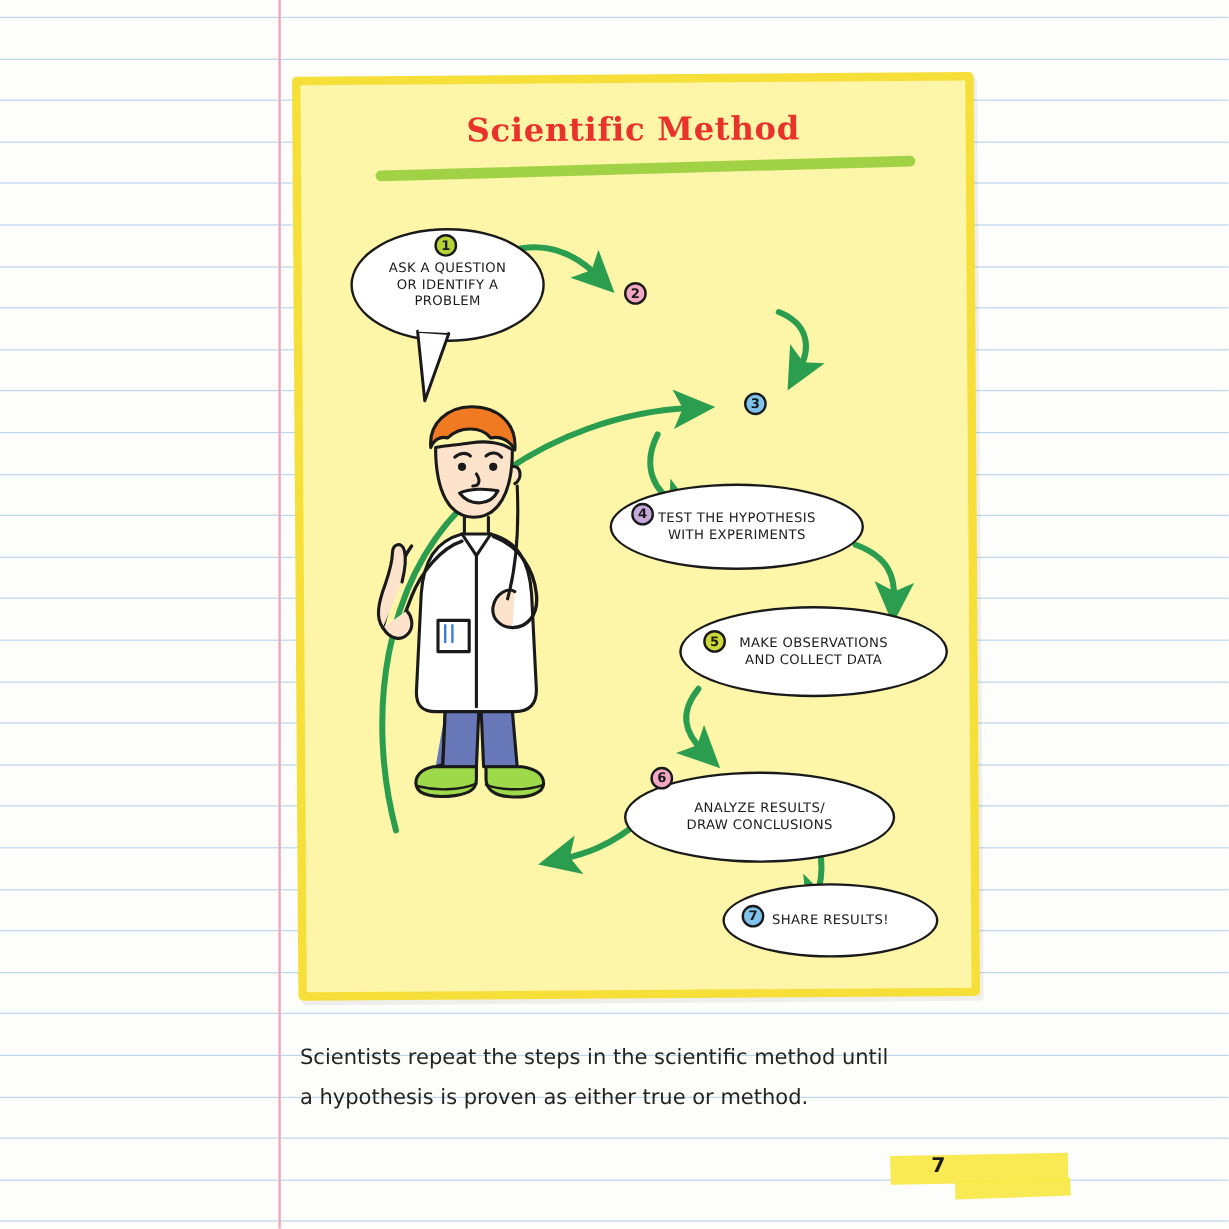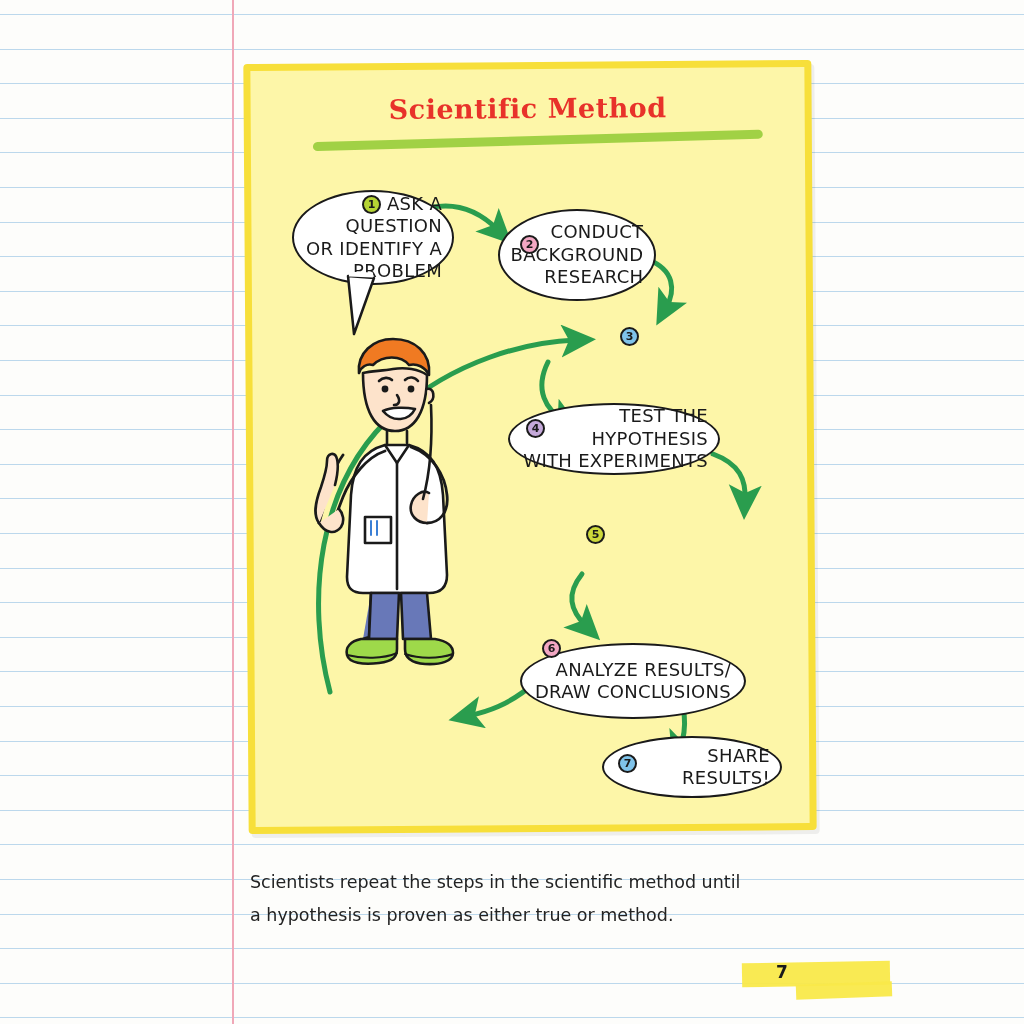--- a/index.html
+++ b/index.html
@@ -102,27 +102,26 @@
     border-radius: 50%;
     box-sizing: border-box;
     display: flex;
     align-items: center;
     justify-content: center;
     text-align: center;
     padding: 4px 10px;
   }
   .bubble .btext {
     font-family: "DejaVu Sans", sans-serif;
-    font-size: 18px;
+    font-size: 11px;
     line-height: 1.25;
     color: #1a1a1a;
     letter-spacing: 0.3px;
     text-transform: uppercase;
     white-space: pre-line;
-    text-align: right;
   }
   .badge {
     position: absolute;
     width: 19px; height: 19px;
     border-radius: 50%;
     border: 2px solid #1a1a1a;
     box-sizing: border-box;
     display: flex;
     align-items: center;
     justify-content: center;
@@ -257,41 +256,40 @@
     </div>
     <div class="badge" style="left:116px; top:133px; background:#b5d334;">
       <span>1</span>
     </div>
 
     <svg style="position:absolute; left:92px; top:210px; width:44px; height:66px;">
       <path d="M10,4 L36,6 L16,62 Z" fill="#ffffff" stroke="#1a1a1a" stroke-width="2.5" stroke-linejoin="round"></path>
       <path d="M11,2 L35,3" stroke="#ffffff" stroke-width="5"></path>
     </svg>
 
-    <div class="bubble" style="left:252px; top:147px; width:158px; height:92px;">
-      <span class="btext">CONDUCT
-BACKGROUND
-RESEARCH</span>
-    </div>
     <div class="badge" style="left:274px; top:173px; background:#f2a7c3;">
       <span>2</span>
     </div>
 
     <div class="badge" style="left:374px; top:265px; background:#7fc3ea;">
       <span>3</span>
     </div>
 
     <div class="bubble" style="left:262px; top:341px; width:212px; height:72px;">
       <span class="btext">TEST THE HYPOTHESIS
 WITH EXPERIMENTS</span>
     </div>
     <div class="badge" style="left:280px; top:357px; background:#c5a9da;">
       <span>4</span>
     </div>
 
+    <div class="bubble" style="left:320px; top:443px; width:224px; height:76px;">
+      <span class="btext">MAKE OBSERVATIONS
+AND COLLECT DATA</span>
+    </div>
     <div class="badge" style="left:340px; top:463px; background:#cdd93a;">
       <span>5</span>
     </div>
 
     <div class="bubble" style="left:274px; top:581px; width:226px; height:76px;">
       <span class="btext">ANALYZE RESULTS/
 DRAW CONCLUSIONS</span>
     </div>
     <div class="badge" style="left:296px; top:577px; background:#f2a7c3;">
       <span>6</span>

